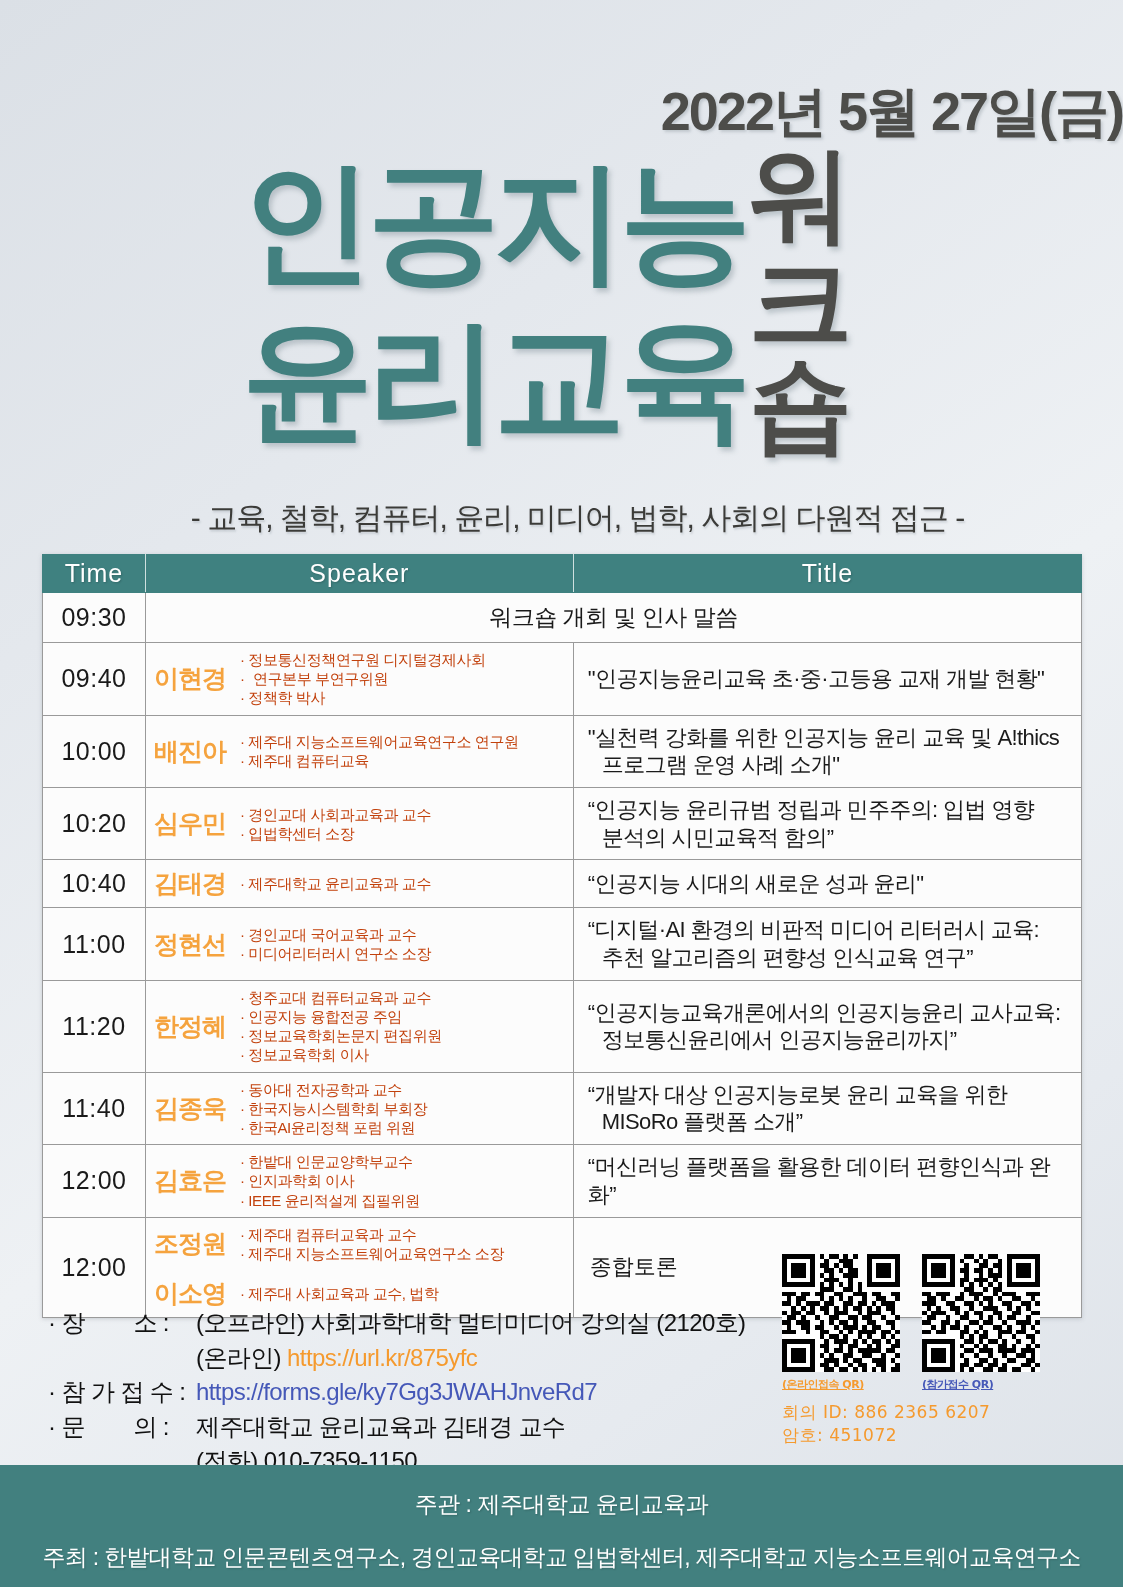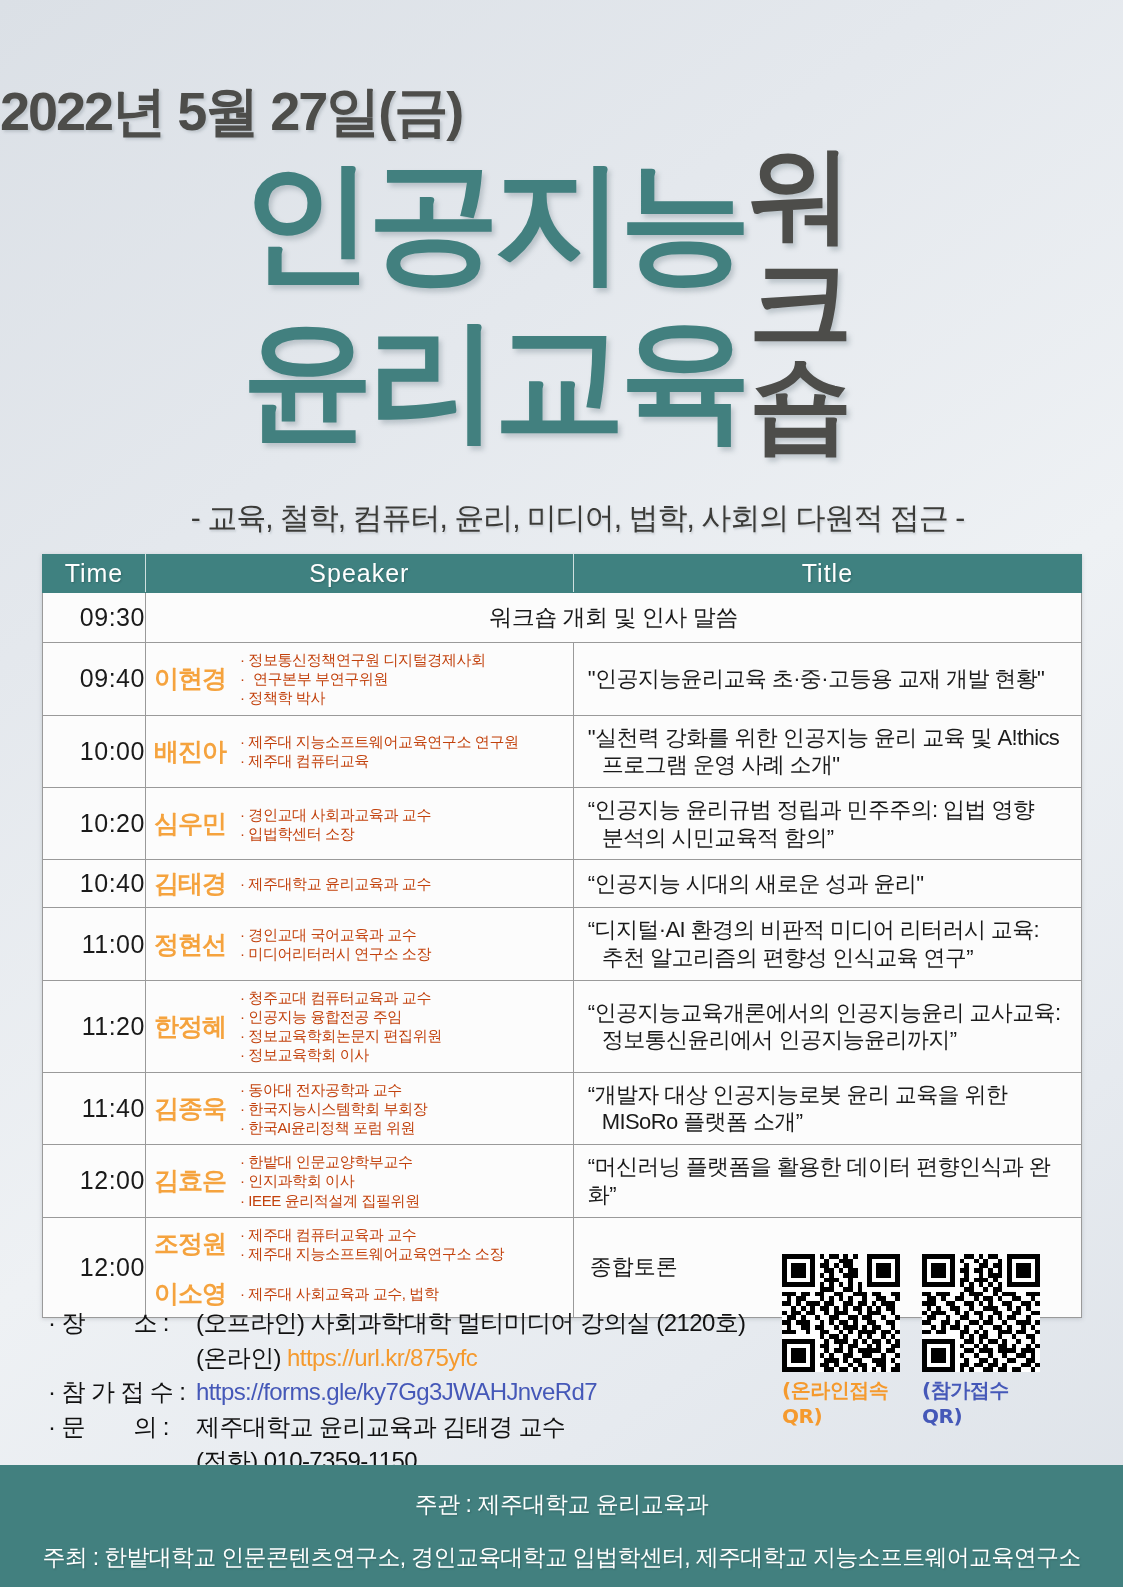--- a/index.html
+++ b/index.html
@@ -6,21 +6,21 @@
   html,body { width:1123px; height:1587px; }
   body {
     font-family:"Liberation Sans","DejaVu Sans",sans-serif;
     background:linear-gradient(145deg,#dbe0e6 0%,#e4e8ed 28%,#eef1f4 55%,#e6eaef 78%,#dde2e8 100%);
     position:relative; overflow:hidden;
   }
 
   
   .date-line{
     position:absolute; top:76px; left:0; width:100%;
-    text-align:left; font-size:54px; font-weight:bold;
+    text-align:right; font-size:54px; font-weight:bold;
     letter-spacing:-2px; color:#4d4d4a;
     text-shadow:2px 2px 3px rgba(130,140,150,.35);
   }
 
   .hero{
     position:absolute; top:142px; left:0; width:100%;
     height:330px;
   }
   .hero-inner{
     position:relative; width:640px; margin:0 auto; height:100%;
@@ -67,21 +67,21 @@
     padding:4px 0; border-color:#3f8180;
     text-shadow:1px 1px 2px rgba(0,0,0,.18);
   }
   .sched thead th:not(:last-child){ border-right:1px solid #cfe0df; }
 
   .c-time{ width:103px; }
   .c-spk { width:428px; }
   .c-ttl { width:509px; }
 
   td.time{
-    text-align:right; font-size:25px; color:#1a1a1a;
+    text-align:center; font-size:25px; color:#1a1a1a;
     letter-spacing:.5px;
   }
   td.spk{ padding:7px 6px 7px 8px; }
   .spk-row{ display:flex; align-items:center; gap:8px; }
   .spk-row + .spk-row{ margin-top:14px; }
   .spk-name{
     flex:0 0 auto; min-width:78px;
     font-size:25px; font-weight:bold; color:#f5a33e;
     letter-spacing:-1px; white-space:nowrap;
   }
@@ -116,22 +116,23 @@
   .info .ind{ padding-left:148px; }
   .lnk-orange{ color:#f59a2e; }
   .lnk-blue{ color:#4558b8; }
 
   
   .qr-wrap{ position:absolute; left:782px; top:1254px; width:300px; }
   .qr-row{ display:flex; gap:22px; }
   .qr-box{ width:118px; }
   .qr{ width:118px; height:118px; display:block; }
   .qr-cap{
-    margin-top:5px; font-size:20px; font-weight:bold; letter-spacing:-.5px;
+    margin-top:5px; font-size:11px; font-weight:bold; letter-spacing:-.5px;
     font-family:"DejaVu Sans",sans-serif;
+    text-decoration:underline;
   }
   .qr-cap.o{ color:#f59a2e; }
   .qr-cap.b{ color:#4558b8; }
   .qr-meta{
     margin-top:9px; color:#f59a2e; font-size:17px; line-height:1.35;
     font-family:"DejaVu Sans",sans-serif; letter-spacing:.5px;
   }
 
   
   .footer{
@@ -763,18 +764,22 @@
             <rect x="13" y="24" width="2" height="1"></rect>
             <rect x="16" y="24" width="2" height="1"></rect>
             <rect x="19" y="24" width="2" height="1"></rect>
             <rect x="23" y="24" width="1" height="1"></rect>
         </g>
       </svg>
       <div class="qr-cap b">(참가접수 QR)</div>
     </div>
   </div>
 
+  <div class="qr-meta">
+    <div>회의 ID: 886 2365 6207</div>
+    <div>암호: 451072</div>
+  </div>
 </div>
 
 <div class="footer">
   <div class="f1">주관 : 제주대학교 윤리교육과</div>
   <div class="f2">주최 : 한밭대학교 인문콘텐츠연구소, 경인교육대학교 입법학센터, 제주대학교 지능소프트웨어교육연구소</div>
 </div>
 
 </body></html>

